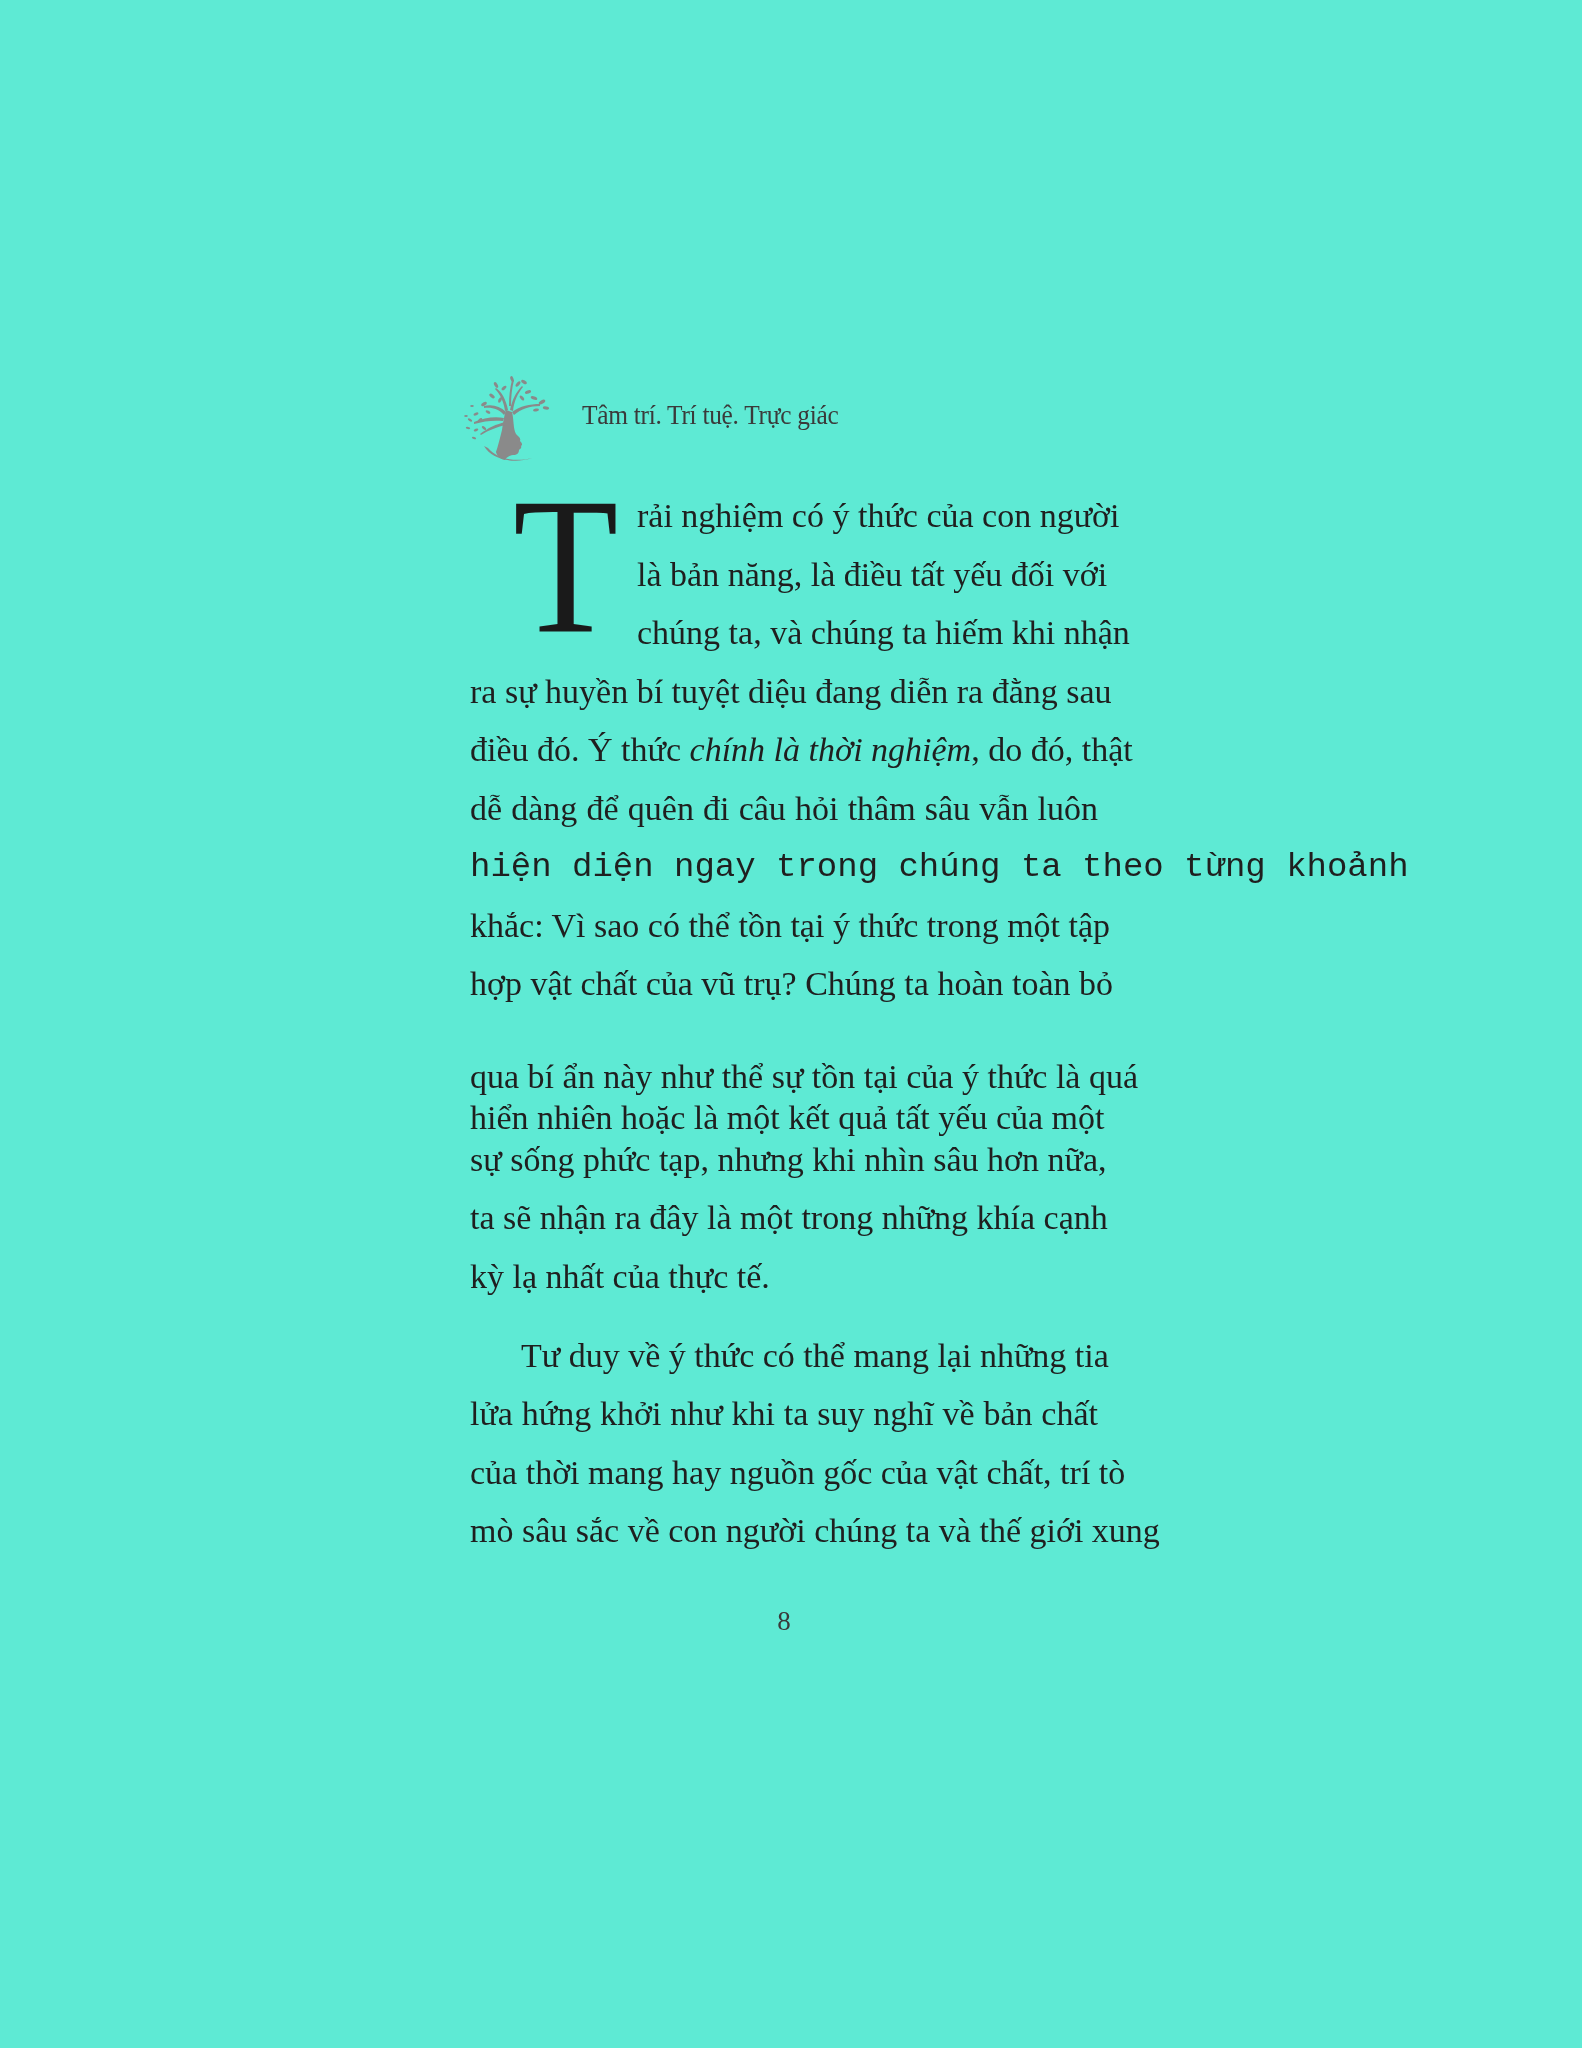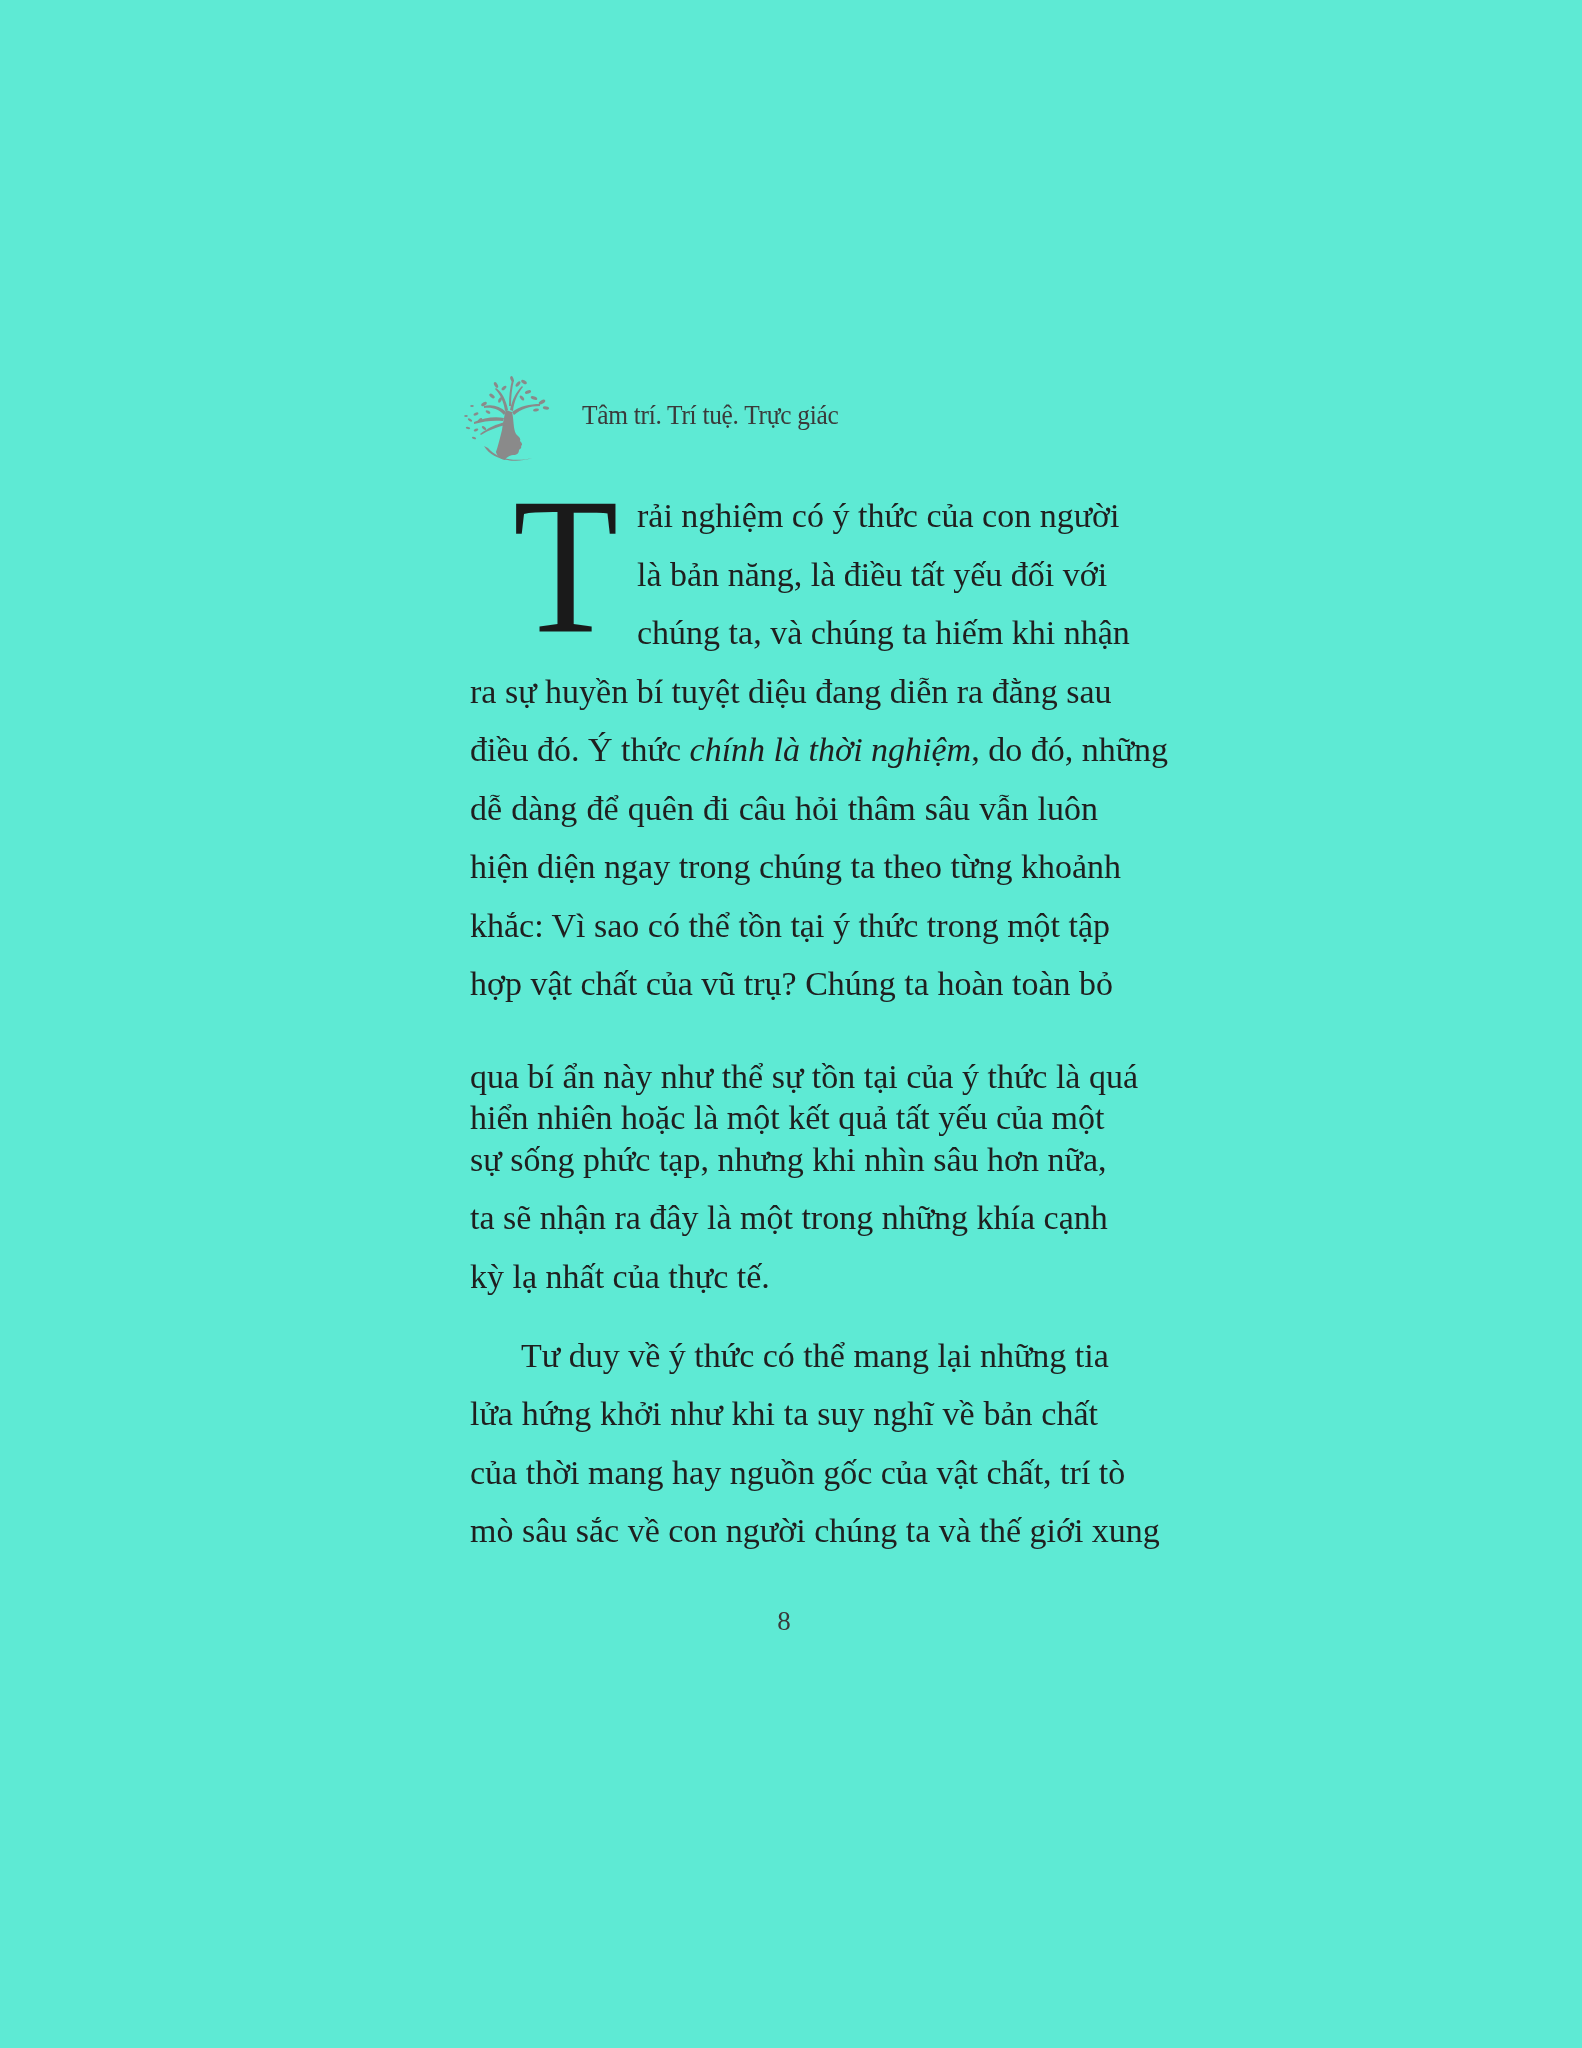--- a/index.html
+++ b/index.html
@@ -94,23 +94,23 @@
   </div>
 
   <div class="drop-cap">T</div>
 
   <div class="body-text" id="body-text">
       <div>
         <div class="line indent-drop" style="top: 496px;"><span>rải nghiệm có ý thức của con người</span></div>
         <div class="line indent-drop" style="top: 554.5px;"><span>là bản năng, là điều tất yếu đối với</span></div>
         <div class="line indent-drop" style="top: 613px;"><span>chúng ta, và chúng ta hiếm khi nhận</span></div>
         <div class="line" style="top: 671.5px;"><span>ra sự huyền bí tuyệt diệu đang diễn ra đằng sau</span></div>
-        <div class="line" style="top: 730px;"><span>điều đó. Ý thức </span><span class="it">chính là thời nghiệm</span><span>, do đó, những</span></div>
+        <div class="line" style="top: 730px;"><span>điều đó. Ý thức </span><span class="it">chính là thời nghiệm</span><span>, do đó, thật</span></div>
         <div class="line" style="top: 788.5px;"><span>dễ dàng để quên đi câu hỏi thâm sâu vẫn luôn</span></div>
-        <div class="line" style="top: 847px;"><span>hiện diện ngay trong chúng ta theo từng khoảnh</span></div>
+        <div class="line" style="top: 847px; font-family: Liberation Mono, monospace;"><span>hiện diện ngay trong chúng ta theo từng khoảnh</span></div>
         <div class="line" style="top: 905.5px;"><span>khắc: Vì sao có thể tồn tại ý thức trong một tập</span></div>
         <div class="line" style="top: 964px;"><span>hợp vật chất của vũ trụ? Chúng ta hoàn toàn bỏ</span></div>
         <div class="line" style="top: 1057px;"><span>qua bí ẩn này như thể sự tồn tại của ý thức là quá</span></div>
         <div class="line" style="top: 1098px;"><span>hiển nhiên hoặc là một kết quả tất yếu của một</span></div>
         <div class="line" style="top: 1139.5px;"><span>sự sống phức tạp, nhưng khi nhìn sâu hơn nữa,</span></div>
         <div class="line" style="top: 1198px;"><span>ta sẽ nhận ra đây là một trong những khía cạnh</span></div>
         <div class="line last" style="top: 1256.5px;"><span>kỳ lạ nhất của thực tế.</span></div>
       </div>
       <div>
         <div class="line indent-para" style="top: 1335.5px;"><span>Tư duy về ý thức có thể mang lại những tia</span></div>

